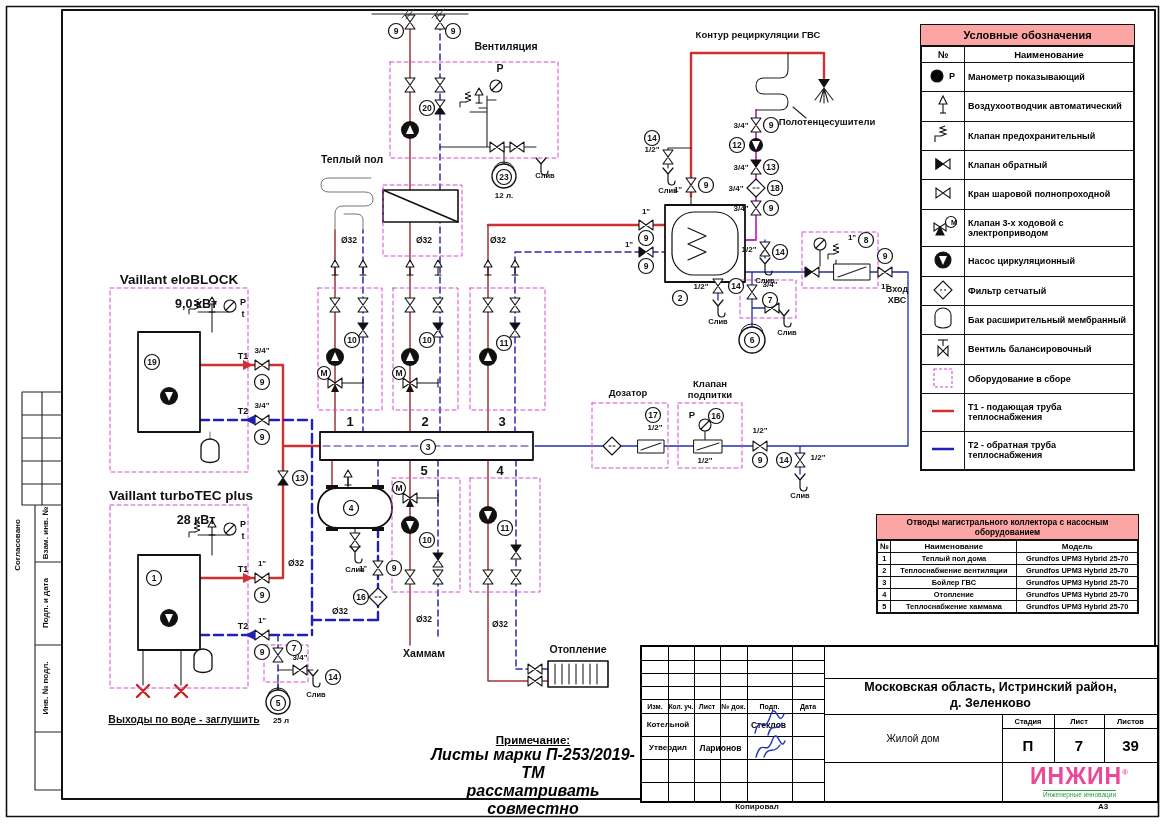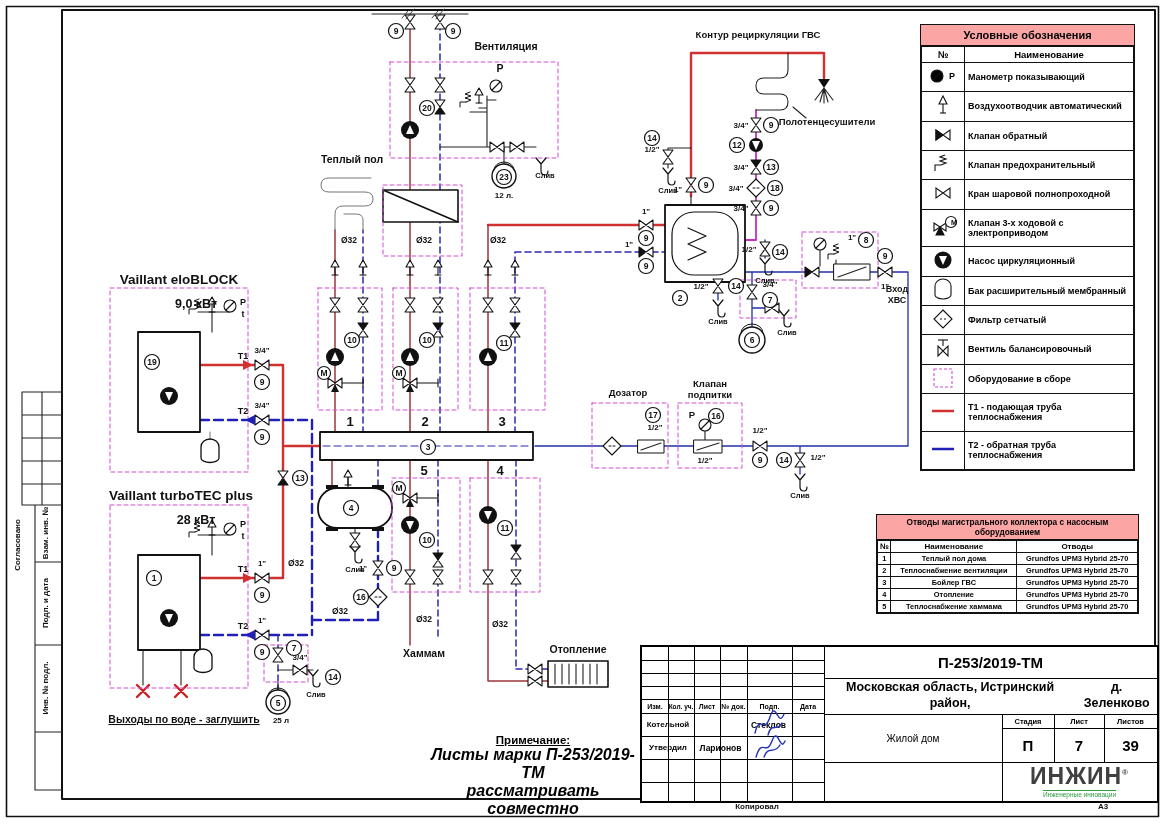--- a/index.html
+++ b/index.html
@@ -46,21 +46,21 @@
   #pumptbl td{font-size:7.4px;font-weight:bold;border:1px solid #111;padding:1px 2px;text-align:center;}
   #titleblock{left:640px;top:645px;width:515px;height:154px;border:2px solid #000;background:#fff;}
   #titleblock .abs{position:absolute;display:flex;align-items:center;justify-content:center;text-align:center;}
   .vl{position:absolute;width:0;border-left:1px solid #000;}
   .hl{position:absolute;height:0;border-top:1px solid #000;}
   .thick{border-left-width:1.6px;border-top-width:1.6px;}
   #note{position:absolute;left:428px;top:734px;width:210px;text-align:center;}
   #note .nt{font-size:11.5px;font-weight:bold;text-decoration:underline;}
   #note .nl{font-size:16px;font-weight:bold;font-style:italic;}
   #logo{display:flex;flex-direction:column;align-items:center;justify-content:center;line-height:1;}
-  #logo .lw{font-size:23px;font-weight:bold;letter-spacing:1px;color:#404040;}
+  #logo .lw{font-size:23px;font-weight:bold;letter-spacing:1px;color:#ec4899;}
   #logo .lw sup{font-size:8px;}
   #logo .ls{font-size:6.5px;color:#2f9e41;border-top:1.5px solid #2f9e41;margin-top:2px;padding-top:1px;}
 </style>
 </head>
 <body>
 
 <div id="sheet">
 
 <svg id="schem" width="1166" height="824" viewBox="0 0 1166 824" stroke-linejoin="round" stroke-linecap="round">
 
@@ -620,30 +620,30 @@
           <tr>
             <td class="sym"><svg width="34" height="24" viewBox="0 0 34 24">
                 <line stroke="#111" stroke-width="1.1" x1="17" y1="20" x2="17" y2="9"></line>
                 <path stroke="#111" stroke-width="1.1" d="M13,11 H21 L17,3 Z" fill="#fff"></path>
                 <line stroke="#111" stroke-width="1.1" x1="14" y1="20" x2="20" y2="20"></line>
               </svg></td>
             <td>Воздухоотводчик автоматический</td>
           </tr>
           <tr>
             <td class="sym"><svg width="34" height="24" viewBox="0 0 34 24">
+                <path stroke="#111" stroke-width="1.1" d="M19,3 L14,5 L20,7 L14,9 L20,11 L15,13 M15,13 H9 V19" fill="none"></path>
+              </svg></td>
+            <td>Клапан предохранительный</td>
+          </tr>
+          <tr>
+            <td class="sym"><svg width="34" height="24" viewBox="0 0 34 24">
                 <path stroke="#111" stroke-width="1.1" d="M10,7 V17 L24,7 V17 Z" fill="#fff"></path>
                 <path stroke="#111" stroke-width="1.1" d="M10,7 V17 L17,12 Z" fill="#111"></path>
               </svg></td>
             <td>Клапан обратный</td>
-          </tr>
-          <tr>
-            <td class="sym"><svg width="34" height="24" viewBox="0 0 34 24">
-                <path stroke="#111" stroke-width="1.1" d="M19,3 L14,5 L20,7 L14,9 L20,11 L15,13 M15,13 H9 V19" fill="none"></path>
-              </svg></td>
-            <td>Клапан предохранительный</td>
           </tr>
           <tr>
             <td class="sym"><svg width="34" height="24" viewBox="0 0 34 24">
                 <path stroke="#111" stroke-width="1.1" d="M10,7 V17 L24,7 V17 Z" fill="#fff"></path>
               </svg></td>
             <td>Кран шаровой полнопроходной</td>
           </tr>
           <tr>
             <td class="sym"><svg width="34" height="24" viewBox="0 0 34 24">
                 <path stroke="#111" stroke-width="1.1" d="M8,8 V16 L20,8 V16 Z" fill="#fff"></path>
@@ -655,30 +655,30 @@
           </tr>
           <tr>
             <td class="sym"><svg width="34" height="24" viewBox="0 0 34 24">
                 <circle stroke="#111" stroke-width="1.1" cx="17" cy="12" r="8" fill="#111"></circle>
                 <path stroke="none" stroke-width="1.1" d="M13,8 H21 L17,17 Z" fill="#fff"></path>
               </svg></td>
             <td>Насос циркуляционный</td>
           </tr>
           <tr>
             <td class="sym"><svg width="34" height="24" viewBox="0 0 34 24">
-                <path stroke="#111" stroke-width="1.1" d="M9,8 a8,7 0 0 1 16,0 v9 a8,4 0 0 1 -16,0 z" fill="#fff"></path>
-              </svg></td>
-            <td>Бак расширительный мембранный</td>
-          </tr>
-          <tr>
-            <td class="sym"><svg width="34" height="24" viewBox="0 0 34 24">
                 <path stroke="#111" stroke-width="1.1" d="M17,3 L26,12 L17,21 L8,12 Z" fill="#fff"></path>
                 <line stroke="#111" stroke-width="1.1" x1="14" y1="12" x2="20" y2="12" stroke-dasharray="2 2"></line>
               </svg></td>
             <td>Фильтр сетчатый</td>
+          </tr>
+          <tr>
+            <td class="sym"><svg width="34" height="24" viewBox="0 0 34 24">
+                <path stroke="#111" stroke-width="1.1" d="M9,8 a8,7 0 0 1 16,0 v9 a8,4 0 0 1 -16,0 z" fill="#fff"></path>
+              </svg></td>
+            <td>Бак расширительный мембранный</td>
           </tr>
           <tr>
             <td class="sym"><svg width="34" height="24" viewBox="0 0 34 24">
                 <line stroke="#111" stroke-width="1.1" x1="17" y1="4" x2="17" y2="10"></line>
                 <line stroke="#111" stroke-width="1.1" x1="12" y1="4" x2="22" y2="4"></line>
                 <path stroke="#111" stroke-width="1.1" d="M12,10 V20 L22,10 V20 Z" fill="#fff"></path>
               </svg></td>
             <td>Вентиль балансировочный</td>
           </tr>
           <tr>
@@ -704,21 +704,21 @@
 </div>
 
 
 <div id="pumptbl" class="panel">
   <div class="ttl">Отводы магистрального коллектора с насосным оборудованием</div>
   <table>
     <thead>
           <tr id="pump-head">
             <th>№</th>
             <th>Наименование</th>
-            <th>Отводы</th>
+            <th>Модель</th>
           </tr>
         </thead>
     <tbody id="pump-body">
           <tr>
             <td>1</td>
             <td>Теплый пол дома</td>
             <td>Grundfos UPM3 Hybrid 25-70</td>
           </tr>
           <tr>
             <td>2</td>
@@ -783,22 +783,21 @@
         </svg>
   </div>
   <div class="abs" style="left:0;top:89px;width:52px;height:23px;font-size:8px;font-weight:bold;">Утвердил</div>
   <div class="abs" style="left:52px;top:89px;width:53px;height:23px;font-size:8.5px;font-weight:bold;">Ларионов</div>
   <div class="abs" style="left:105px;top:86px;width:45px;height:30px;">
     <svg width="40" height="26" viewBox="0 0 40 26">
           <path d="M6,22 C12,2 16,22 22,6 S30,18 35,6 M14,22 C18,10 24,20 30,10" stroke="#2233bb" stroke-width="1.4" fill="none" stroke-linecap="round"></path>
         </svg>
   </div>
 
-  <div class="abs" style="left:182px;top:0;width:333px;height:31px;font-size:15px;font-weight:bold;">П-253/2019-ТМ</div>
-  <div class="abs" style="left:182px;top:31px;width:333px;height:36px;flex-direction:row;font-size:12.5px;font-weight:bold;line-height:1.25;">
+  <div class="abs" style="left:182px;top:31px;width:333px;height:36px;flex-direction:column;font-size:12.5px;font-weight:bold;line-height:1.25;">
     <span>Московская область, Истринский район,</span>
     <span>д. Зеленково</span>
   </div>
   <div class="abs" style="left:182px;top:67px;width:178px;height:48px;font-size:10px;font-weight:normal;text-align:center;">Жилой дом</div>
   <div class="abs" style="left:360px;top:67px;width:52px;height:14px;font-size:7.5px;font-weight:bold;">Стадия</div>
   <div class="abs" style="left:412px;top:67px;width:50px;height:14px;font-size:7.5px;font-weight:bold;">Лист</div>
   <div class="abs" style="left:462px;top:67px;width:53px;height:14px;font-size:7.5px;font-weight:bold;">Листов</div>
   <div class="abs" style="left:360px;top:81px;width:52px;height:34px;font-size:15px;font-weight:bold;">П</div>
   <div class="abs" style="left:412px;top:81px;width:50px;height:34px;font-size:15px;font-weight:bold;">7</div>
   <div class="abs" style="left:462px;top:81px;width:53px;height:34px;font-size:15px;font-weight:bold;">39</div>

